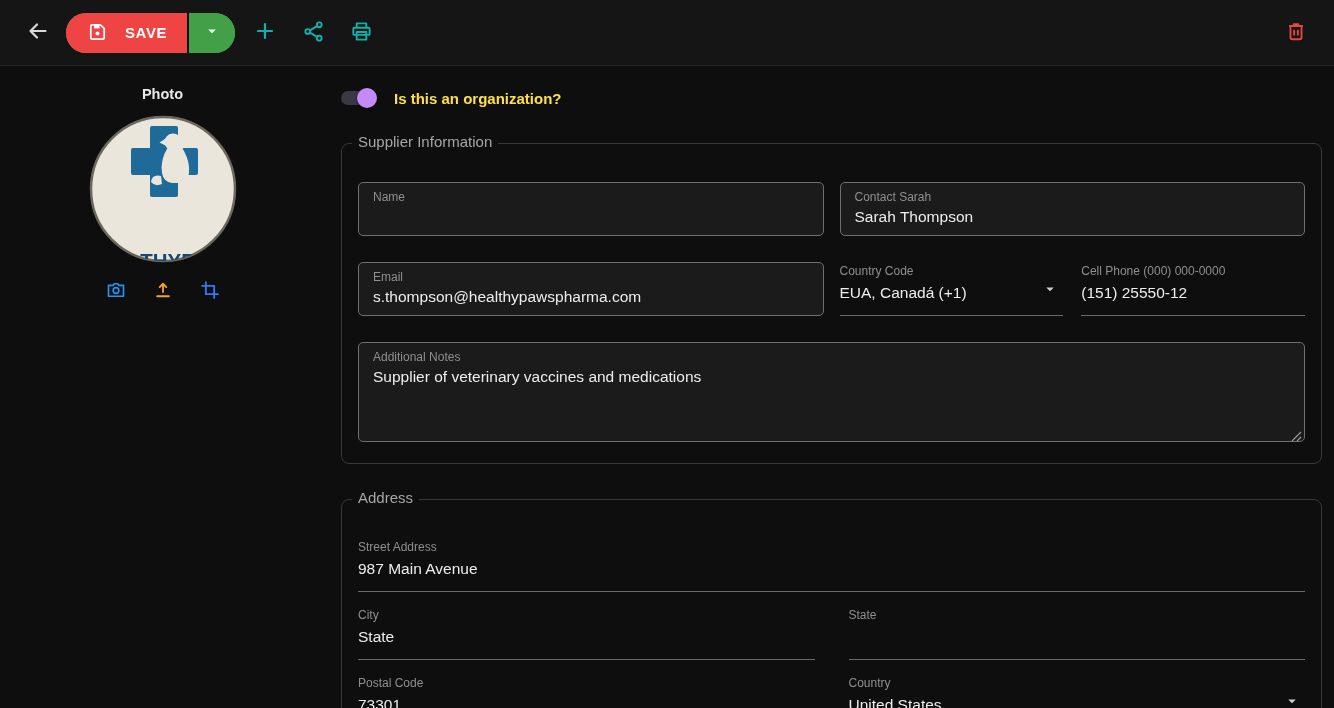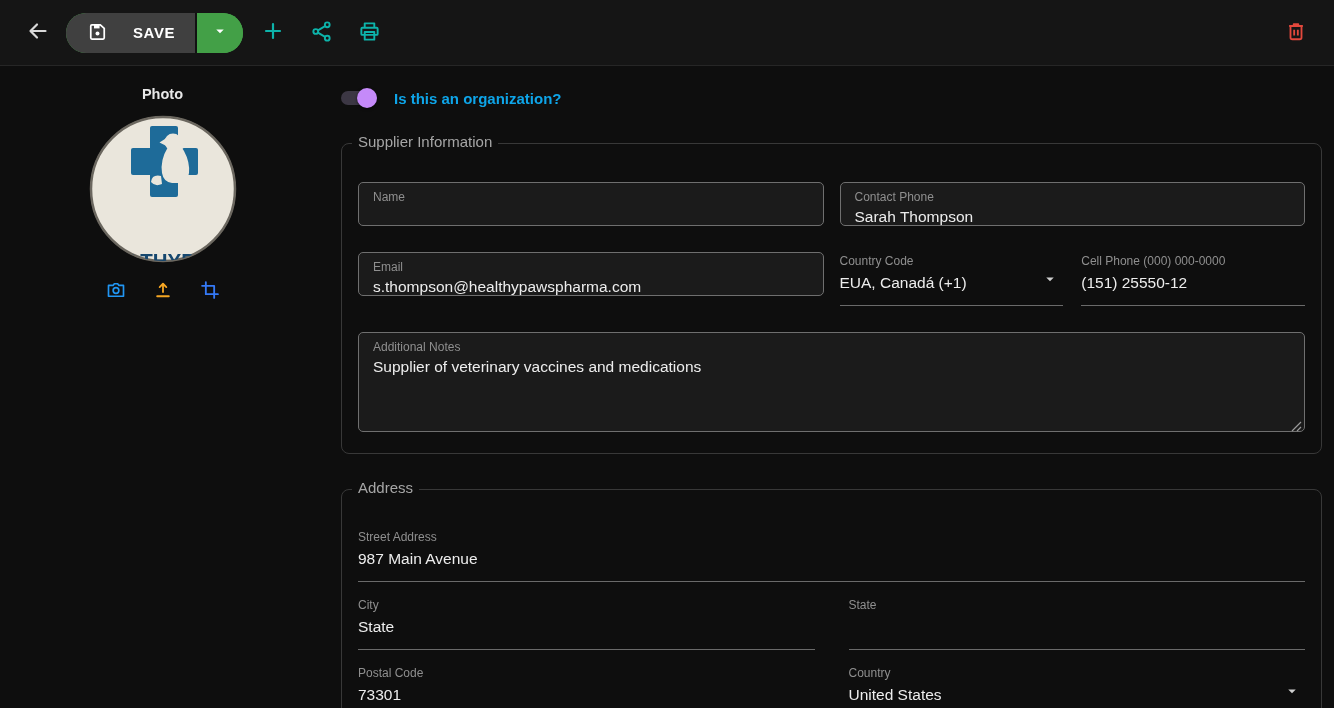--- a/index.html
+++ b/index.html
@@ -19,22 +19,22 @@
   .icon-btn {
     width:48px; height:48px; border:none; background:transparent;
     display:flex; align-items:center; justify-content:center;
     border-radius:50%; cursor:pointer; flex:0 0 auto;
   }
   .save-split {
     display:flex; height:40px; margin:0 6px 0 4px; border-radius:20px;
     overflow:hidden; background:#43a047; flex:0 0 auto;
   }
   .save-main {
-    display:flex; align-items:center; gap:26px; border:none; cursor:pointer;
-    background:#404040; color:#fff; padding:0 20px 0 22px;
+    display:flex; align-items:center; gap:18px; border:none; cursor:pointer;
+    background:#ef4444; color:#fff; padding:0 20px 0 22px;
     font-family:"Liberation Sans",sans-serif; font-size:15px; font-weight:700; letter-spacing:.6px;
   }
   .save-caret {
     width:48px; border:none; border-left:2px solid #121212; cursor:pointer;
     background:#43a047; display:flex; align-items:center; justify-content:center;
   }
   .toolbar-spacer { flex:1; }
   
   .content { display:flex; height:642px; }
   .photo-col { width:325px; flex:0 0 auto; text-align:center; }
@@ -45,38 +45,38 @@
   .photo-actions .icon-btn { width:38px; height:30px; border-radius:4px; }
   .form-col { flex:1; padding-right:12px; }
   
   .toggle-row { display:flex; align-items:center; margin:20px 0 0 16px; height:24px; }
   .switch { position:relative; width:36px; height:14px; cursor:pointer; flex:0 0 auto; }
   .switch .track { position:absolute; inset:0; border-radius:7px; background:#3c3744; }
   .switch .thumb {
     position:absolute; top:-3px; left:16px; width:20px; height:20px; border-radius:50%;
     background:#c58af9; box-shadow:0 1px 3px rgba(0,0,0,.6);
   }
-  .toggle-label { margin-left:17px; font-size:15px; font-weight:700; color:#0ea5e9; }
+  .toggle-label { margin-left:17px; font-size:15px; font-weight:700; color:#fde047; }
   
   .group {
     position:relative; margin-left:16px; border:1px solid #383838; border-radius:8px;
     padding:38px 16px 21px;
   }
   .group.supplier { margin-top:33px; }
   .group.address { margin-top:35px; padding-bottom:24px; }
   .legend {
     position:absolute; top:-11px; left:10px; padding:0 6px;
     background:#0e0e0e; font-size:15px; color:#a6a6a6;
   }
   .grid-2 { display:grid; grid-template-columns:1fr 1fr; gap:16px; }
   .mt26 { margin-top:26px; }
   .mt14 { margin-top:14px; }
   
   .field-box {
-    position:relative; height:44px; background:#1b1b1b;
+    position:relative; height:54px; background:#1b1b1b;
     border:1px solid #6f6f6f; border-radius:5px; padding:7px 14px 0; cursor:text;
   }
   .field-box.area { height:100px; }
   .f-label { font-size:12px; color:#8f8f8f; line-height:14px; }
   .f-value { font-size:15.5px; color:#ededed; line-height:20px; margin-top:3px; white-space:nowrap; overflow:hidden; }
   .resize-handle { position:absolute; right:2px; bottom:2px; width:11px; height:11px; cursor:nwse-resize; }
   
   .field-line {
     position:relative; height:54px; padding:2px 0 0;
     border-bottom:1px solid #6a6a6a; cursor:text;
@@ -232,21 +232,21 @@
     </div>
 
     <div class="group supplier">
       <div class="legend">Supplier Information</div>
 
       <div class="grid-2">
         <div class="field-box">
           <div class="f-label">Name</div>
         </div>
         <div class="field-box">
-          <div class="f-label">Contact Phone</div>
+          <div class="f-label">Contact Sarah</div>
           <div class="f-value">Sarah Thompson</div>
         </div>
       </div>
 
       <div class="grid-2 mt26">
         <div class="field-box">
           <div class="f-label">Email</div>
           <div class="f-value">s.thompson@healthypawspharma.com</div>
         </div>
         <div class="phone-pair">

